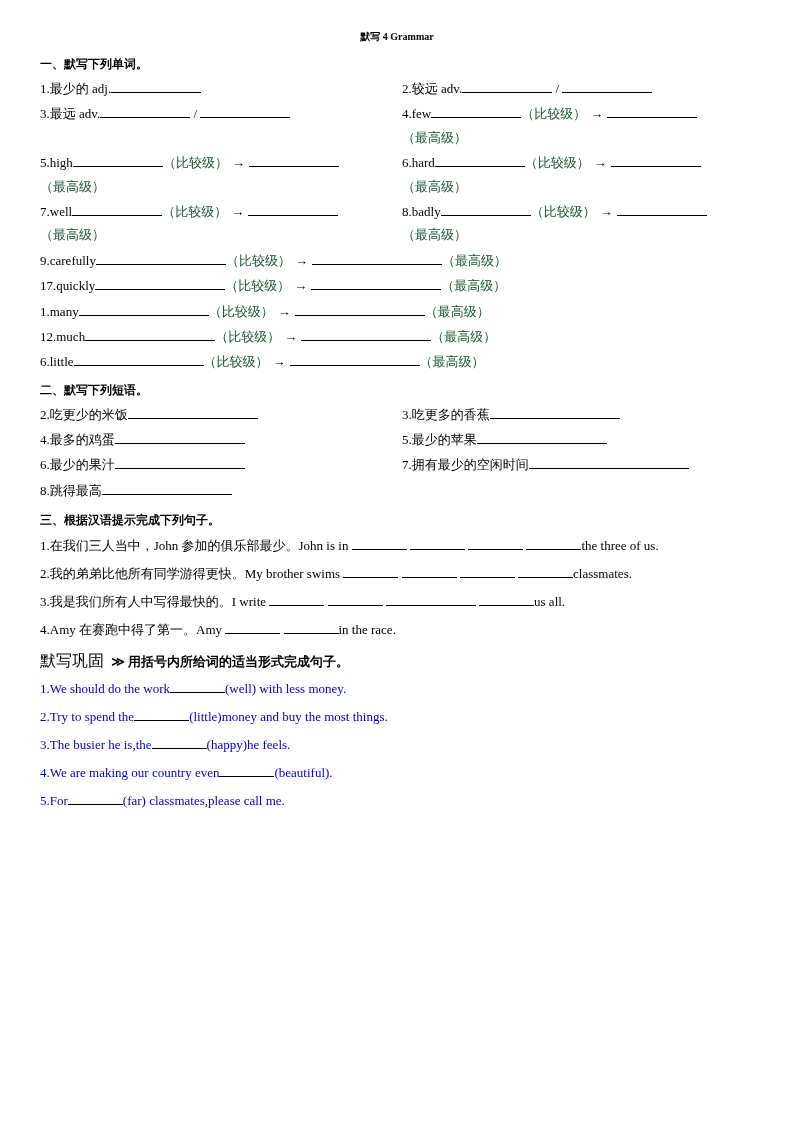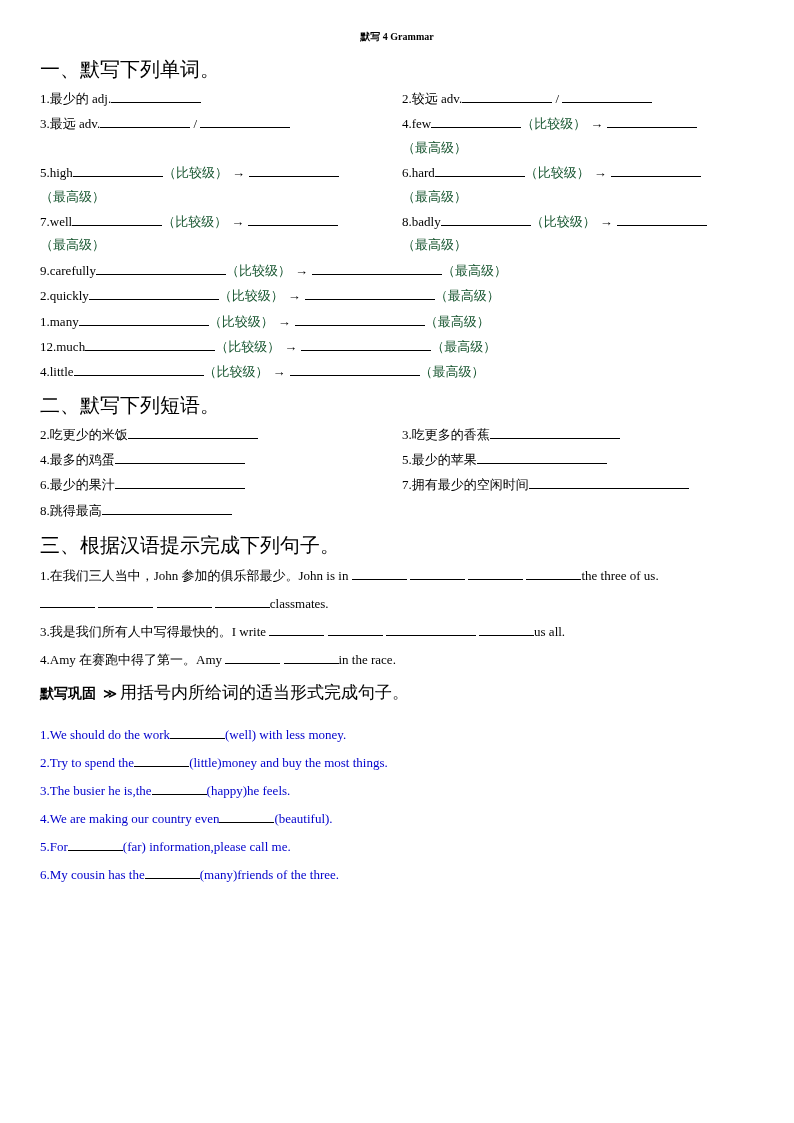--- a/index.html
+++ b/index.html
@@ -12,22 +12,22 @@
       min-height: 1123px;
       padding: 30px 40px 30px 40px;
     }
     .title {
       text-align: center;
       font-size: 10px;
       font-weight: bold;
       margin-bottom: 12px;
     }
     .section-title {
-      font-size: 20px;
-      font-weight: normal;
+      font-size: 12px;
+      font-weight: bold;
       margin: 8px 0 4px 0;
     }
     .bold-section-title {
       font-size: 14px;
       font-weight: bold;
       margin: 8px 0 4px 0;
     }
     .line {
       display: flex;
       align-items: baseline;
@@ -58,21 +58,21 @@
       display: flex;
       align-items: baseline;
       flex-wrap: wrap;
       margin-bottom: 2px;
       line-height: 2;
     }
     .fill-section .line {
       line-height: 2;
     }
     .fill-section {
-      margin-top: 18px;
+      margin-top: 4px;
     }
     .blue-text { color: #0000cc; }
   </style>
 </head>
 <body>
 
 <div class="title">默写 4 Grammar</div>
 
 <div class="section-title">一、默写下列单词。</div>
 
@@ -147,21 +147,21 @@
 <div class="line">
   <span>9.carefully</span>
   <span class="underline underline-lg"></span>
   <span class="bracket">（比较级）</span>
   <span class="arrow">→</span>
   <span class="underline underline-lg"></span>
   <span class="bracket">（最高级）</span>
 </div>
 
 <div class="line">
-  <span>2.quickly</span>
+  <span>17.quickly</span>
   <span class="underline underline-lg"></span>
   <span class="bracket">（比较级）</span>
   <span class="arrow">→</span>
   <span class="underline underline-lg"></span>
   <span class="bracket">（最高级）</span>
 </div>
 
 <div class="line">
   <span>1.many</span>
   <span class="underline underline-lg"></span>
@@ -174,21 +174,21 @@
 <div class="line">
   <span>12.much</span>
   <span class="underline underline-lg"></span>
   <span class="bracket">（比较级）</span>
   <span class="arrow">→</span>
   <span class="underline underline-lg"></span>
   <span class="bracket">（最高级）</span>
 </div>
 
 <div class="line">
-  <span>4.little</span>
+  <span>6.little</span>
   <span class="underline underline-lg"></span>
   <span class="bracket">（比较级）</span>
   <span class="arrow">→</span>
   <span class="underline underline-lg"></span>
   <span class="bracket">（最高级）</span>
 </div>
 
 <div class="section-title">二、默写下列短语。</div>
 
 <div class="two-col">
@@ -230,20 +230,21 @@
   <span>&nbsp;</span>
   <span class="underline underline-sm"></span>
   <span>&nbsp;</span>
   <span class="underline underline-sm"></span>
   <span>&nbsp;</span>
   <span class="underline underline-sm"></span>
   <span>the three of us.</span>
 </div>
 
 <div class="sentence-line">
+  <span>2.我的弟弟比他所有同学游得更快。My brother swims&nbsp;</span>
   <span class="underline underline-sm"></span>
   <span>&nbsp;</span>
   <span class="underline underline-sm"></span>
   <span>&nbsp;</span>
   <span class="underline underline-sm"></span>
   <span>&nbsp;</span>
   <span class="underline underline-sm"></span>
   <span>classmates.</span>
 </div>
 
@@ -261,23 +262,23 @@
 
 <div class="sentence-line">
   <span>4.Amy 在赛跑中得了第一。Amy&nbsp;</span>
   <span class="underline underline-sm"></span>
   <span>&nbsp;</span>
   <span class="underline underline-sm"></span>
   <span>in the race.</span>
 </div>
 
 <div style="margin-top:8px;">
-  <span class="bold-section-title" style="display:inline; font-weight:bold; font-size:14px;">默写巩固</span>
+  <span class="bold-section-title" style="display:inline; font-weight:normal; font-size:16px;">默写巩固</span>
   <span style="font-size:13px; margin-left:4px; font-weight:bold;">≫</span>
-  <span style="font-size:17px; font-weight:normal;">用括号内所给词的适当形式完成句子。</span>
+  <span style="font-size:13px; font-weight:bold;">用括号内所给词的适当形式完成句子。</span>
 </div>
 
 <div class="fill-section">
 
   <div class="line">
     <span class="blue-text">1.We should do the work</span>
     <span class="underline underline-sm"></span>
     <span class="blue-text">(well) with less money.</span>
   </div>
 
@@ -295,21 +296,16 @@
 
   <div class="line">
     <span class="blue-text">4.We are making our country even</span>
     <span class="underline underline-sm"></span>
     <span class="blue-text">(beautiful).</span>
   </div>
 
   <div class="line">
     <span class="blue-text">5.For</span>
     <span class="underline underline-sm"></span>
-    <span class="blue-text">(far) information,please call me.</span>
-  </div>
-
-  <div class="line">
-    <span class="blue-text">6.My cousin has the</span>
-    <span class="underline underline-sm"></span>
-    <span class="blue-text">(many)friends of the three.</span>
-  </div>
+    <span class="blue-text">(far) classmates,please call me.</span>
+  </div>
+
 </div>
 
 </body></html>

